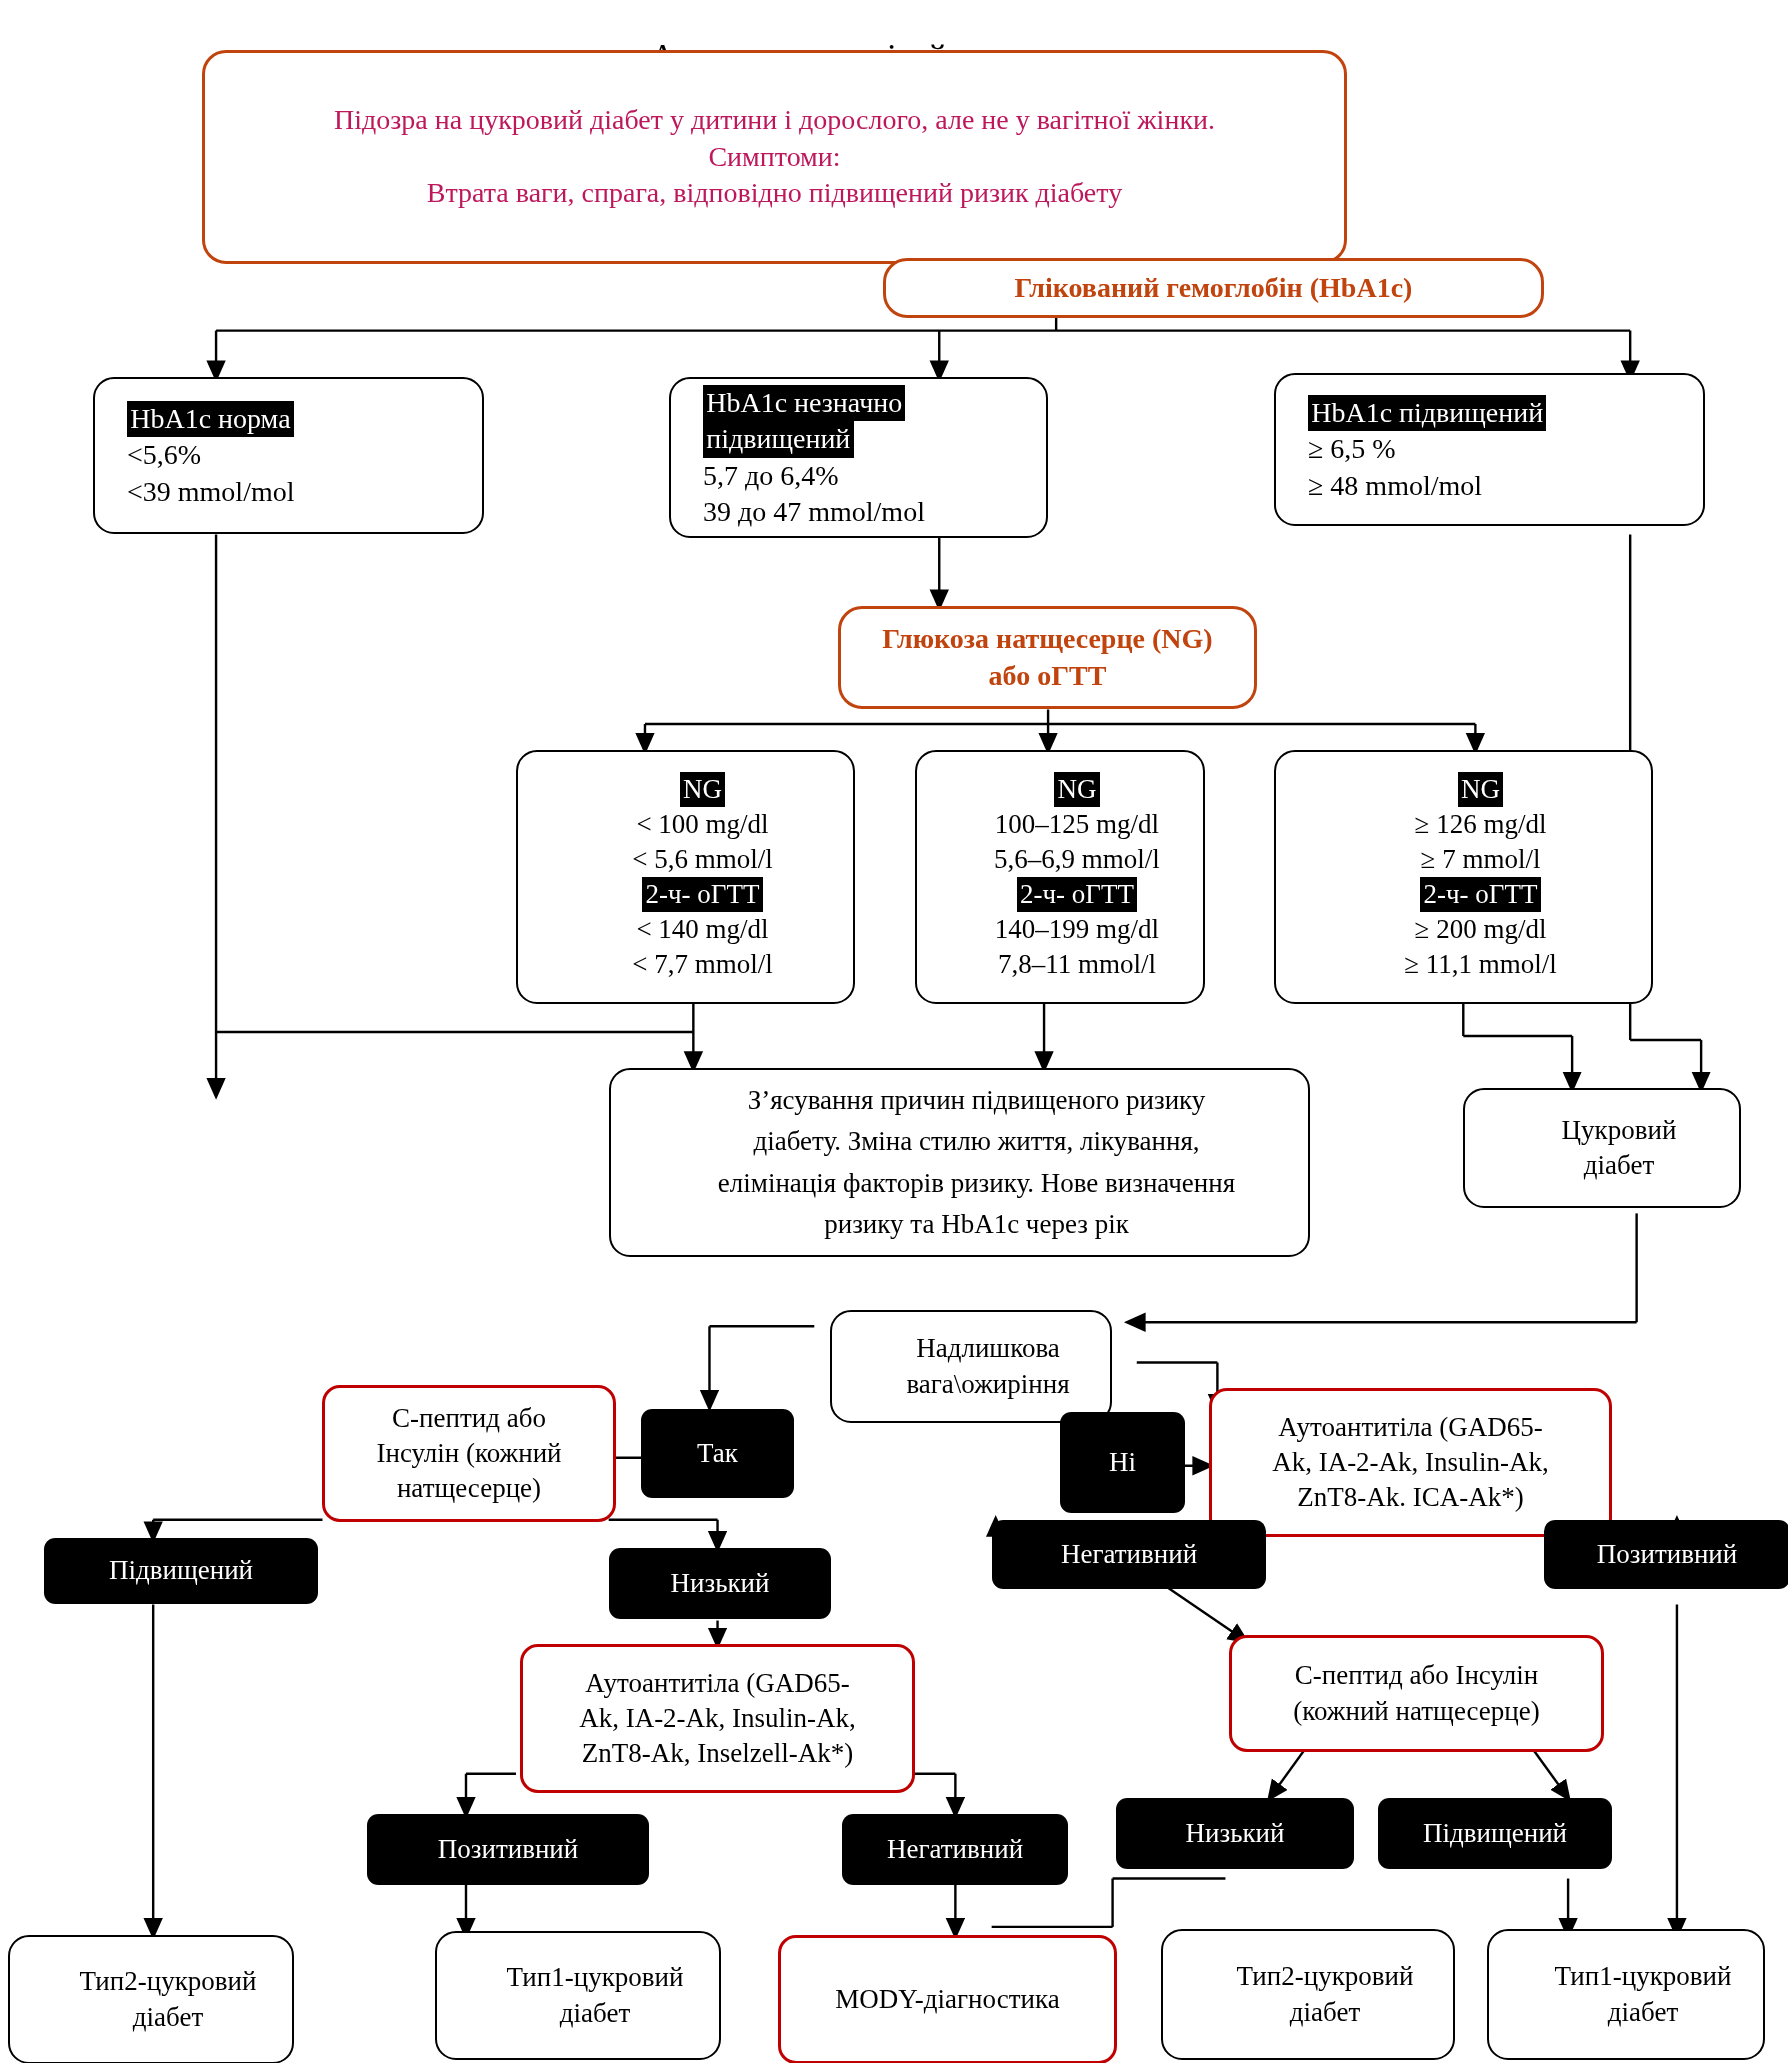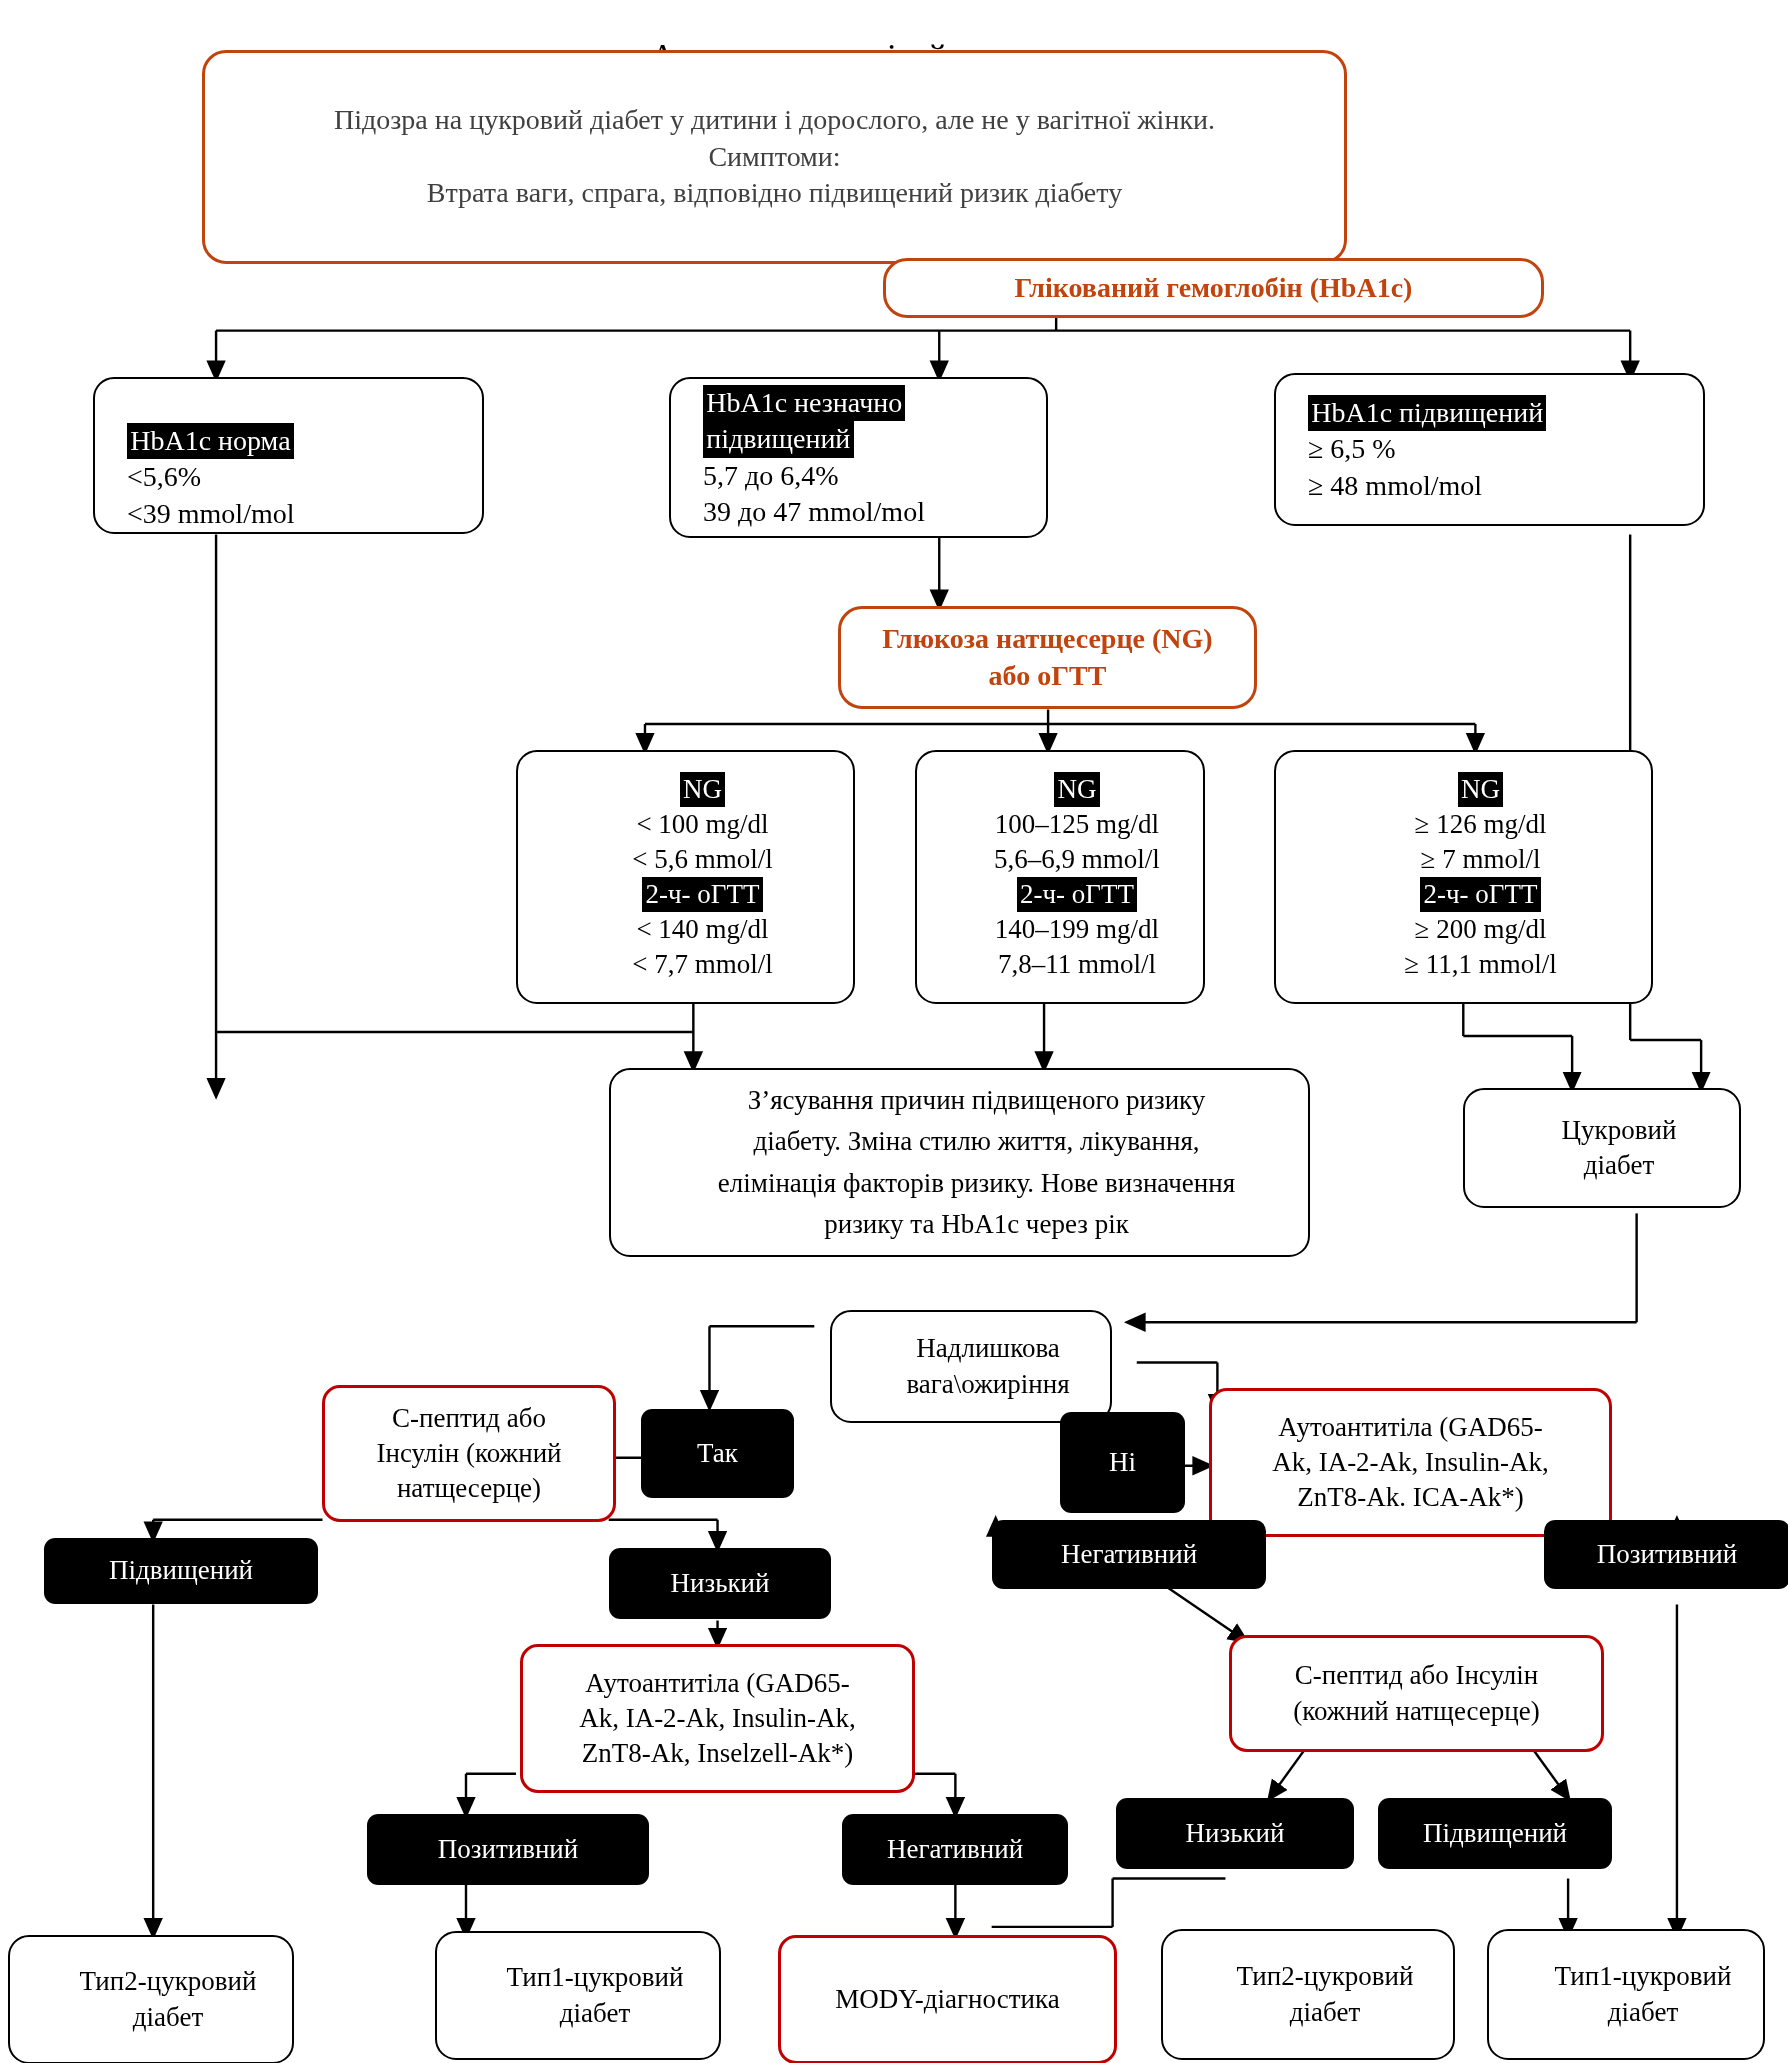--- a/index.html
+++ b/index.html
@@ -182,31 +182,31 @@
 
       <path d="M1945,2330 L1945,2400" marker-end="url(#ah)"></path>
 
       <path d="M2080,1990 L2080,2400" marker-end="url(#ah)"></path>
 
     </g>
   </svg>
 
   <div class="title" style="left:0; top:3.2px; width:1789px;margin-top:35px;">Алгоритм для дітей та дорослих</div>
 
-  <div class="node box-orange-outline fs-35" style="left:202px; top:50px; width:1145px; height:214px; color:#404040; font-weight:normal;">
+  <div class="node box-orange-outline fs-35" style="left:202px; top:50px; width:1145px; height:214px; color:#be185d; font-weight:normal;">
     <span class="ln">Підозра на цукровий діабет у дитини і дорослого, але не у вагітної жінки.</span>
     <span class="ln">Симптоми:</span>
     <span class="ln">Втрата ваги, спрага, відповідно підвищений ризик діабету</span>
   </div>
 
   <div class="node box-orange-outline fs-35" style="left:883px; top:258px; width:661px; height:60px;">
     <span class="ln">Глікований гемоглобін (HbA1c)</span>
   </div>
 
-  <div class="node box-black-outline left-align pad-l fs-35" style="left:93px; top:377px; width:391px; height:157px;justify-content:flex-end;">
+  <div class="node box-black-outline left-align pad-l fs-35" style="left:93px; top:377px; width:391px; height:157px;">
     <span class="ln"><span class="hl">HbA1c норма</span></span>
     <span class="ln">&lt;5,6%</span>
     <span class="ln">&lt;39 mmol/mol</span>
   </div>
 
   <div class="node box-black-outline left-align pad-l fs-35" style="left:669px; top:377px; width:379px; height:161px;">
     <span class="ln"><span class="hl">HbA1c незначно</span></span>
     <span class="ln"><span class="hl">підвищений</span></span>
     <span class="ln">5,7 до 6,4%</span>
     <span class="ln">39 до 47 mmol/mol</span>

